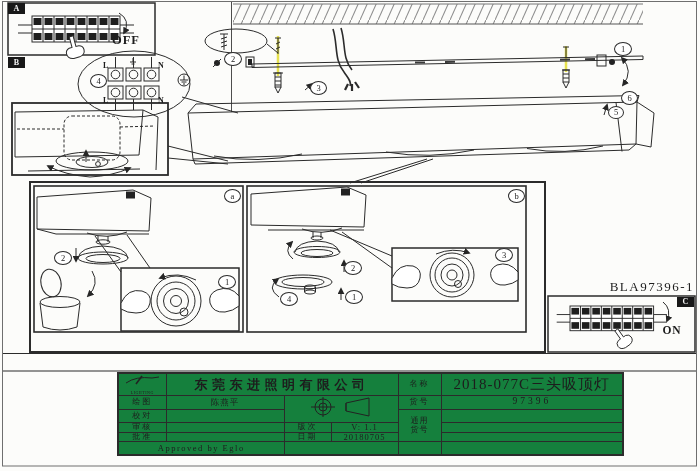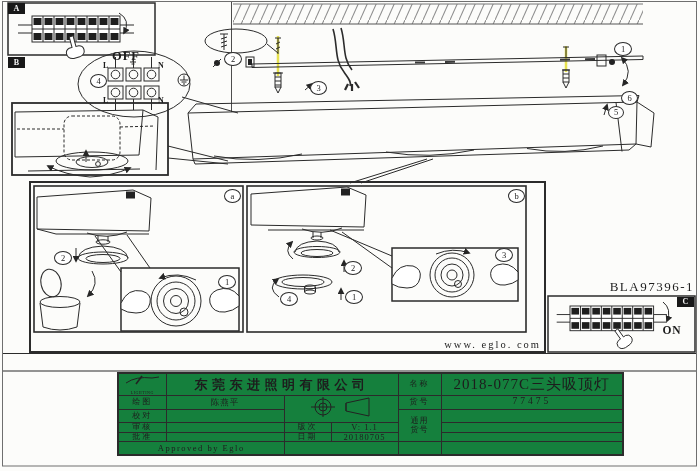--- a/index.html
+++ b/index.html
@@ -5,21 +5,21 @@
   html,body{margin:0;padding:0;background:#ffffff;}
   .page{position:relative;width:700px;height:471px;background:#fcfcfa;overflow:hidden;
         font-family:"Liberation Serif",serif;color:#1d1d1d;}
   .art{position:absolute;left:0;top:0;}
   .ovl{position:absolute;white-space:nowrap;}
   .blk{background:#181818;color:#f4f4f4;text-align:center;font-weight:bold;
        font-size:8px;font-family:"Liberation Serif",serif;}
   .co{position:absolute;border:1px solid #2b2b2b;border-radius:50%;background:#fff;
       text-align:center;font-size:8.5px;line-height:11px;font-family:"Liberation Serif",serif;}
   .lab{position:absolute;font-size:8px;font-weight:bold;}
-  .off-text{font-size:12.5px;font-weight:bold;letter-spacing:1px;text-align:center;margin-top:16px;}
+  .off-text{font-size:12.5px;font-weight:bold;letter-spacing:1px;text-align:center;}
   .on-text{font-size:11.5px;font-weight:bold;letter-spacing:1px;text-align:center;}
   .bla{font-size:13px;font-weight:normal;letter-spacing:1.5px;text-align:right;}
   .www{font-size:10.5px;letter-spacing:2px;text-align:right;}
   .a5{position:absolute;left:0;top:356px;width:100%;text-align:center;
       font-size:12.5px;letter-spacing:3px;}
   table.tb{position:absolute;left:117px;top:372px;width:505px;border-collapse:collapse;
       table-layout:fixed;background:#15803d;border:2px solid #2b2b2b;}
   table.tb td{border:1px solid #2b2b2b;padding:0;text-align:center;vertical-align:middle;
       overflow:hidden;line-height:1.05;font-family:"Liberation Serif",serif;}
   .t-lbl{font-size:8px;letter-spacing:2px;margin-top:27px;}
@@ -365,21 +365,20 @@
 <div class="co" style="left:54px;top:251px;width:16px;height:12px;line-height:12px;">2</div>
 <div class="co" style="left:218px;top:275px;width:16px;height:12px;line-height:12px;">1</div>
 
 <div class="co" style="left:508px;top:189px;width:15px;height:12px;line-height:12px;">b</div>
 <div class="co" style="left:344px;top:261px;width:16px;height:12px;line-height:12px;">2</div>
 <div class="co" style="left:345px;top:290px;width:16px;height:12px;line-height:12px;">1</div>
 <div class="co" style="left:280px;top:292px;width:16px;height:12px;line-height:12px;">4</div>
 <div class="co" style="left:495px;top:248px;width:16px;height:12px;line-height:12px;">3</div>
 
 <div class="ovl bla" style="left:558px;top:279px;width:136px;">BLA97396-1</div>
-<div class="ovl www" style="left:403px;top:339px;width:138px;">www. eglo. com</div>
 
 <table class="tb">
   <colgroup>
     <col style="width:48px">
         <col style="width:118px">
         <col style="width:47px">
     <col style="width:67px">
         <col style="width:43px">
         <col style="width:182px">
   </colgroup>
@@ -406,21 +405,21 @@
           <circle cx="32" cy="11" r="8"></circle>
                 <circle cx="32" cy="11" r="4"></circle>
           <line x1="20" y1="11" x2="44" y2="11"></line>
                 <line x1="32" y1="1" x2="32" y2="21"></line>
           <path d="M55 7 L78 2 L78 20 L55 15 Z"></path>
                 <line x1="55" y1="7" x2="55" y2="15"></line>
         </g>
       </svg>
     </td>
     <td class="t-lbl">货号</td>
-    <td class="t-item">77475</td>
+    <td class="t-item">97396</td>
   </tr>
   <tr style="height:10px">
     <td class="t-lbl">校对</td>
     <td></td>
     <td rowspan="3" class="t-gen">
       <span>通用</span><br>
       <span>货号</span>
     </td>
     <td></td>
   </tr>

